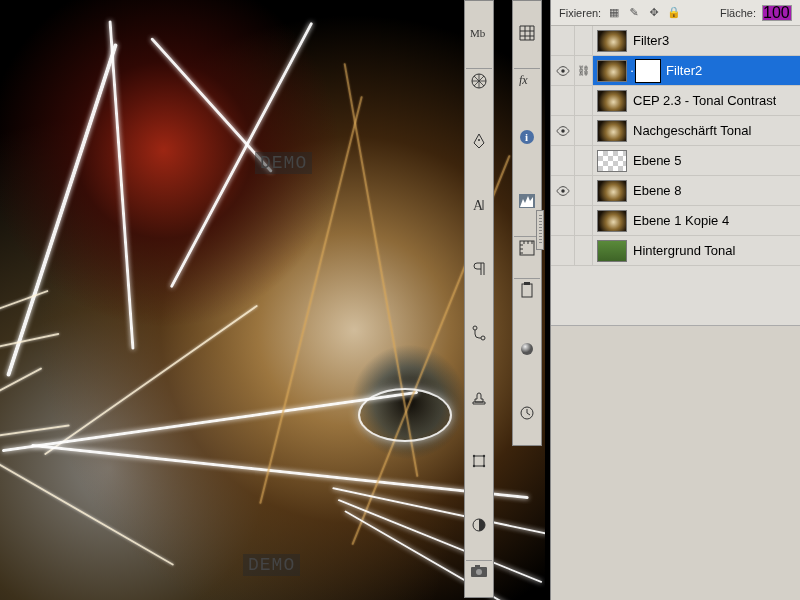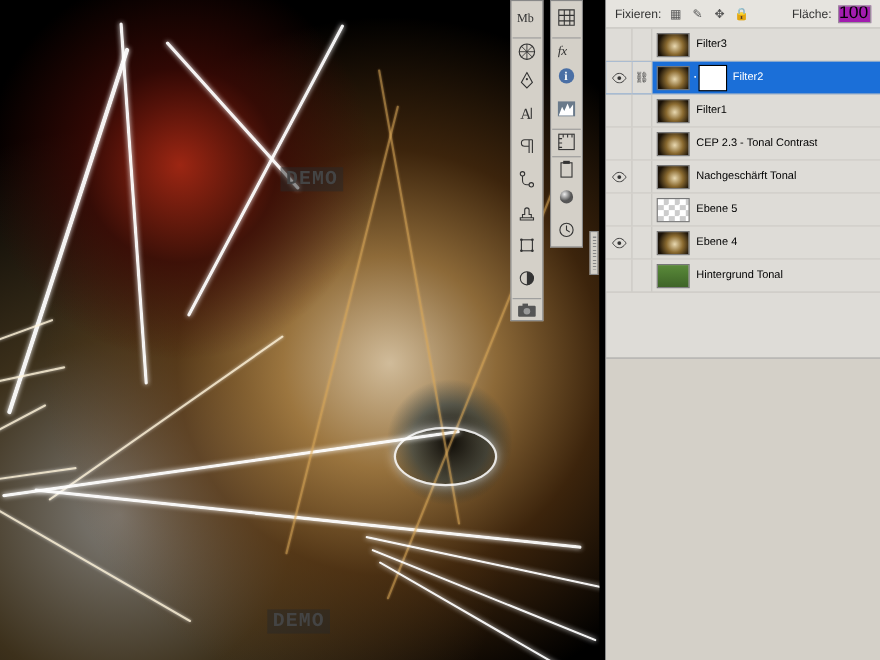--- a/index.html
+++ b/index.html
@@ -1,44 +1,44 @@
 <!DOCTYPE html>
 <html><head>
 <meta charset="utf-8">
 <style>
   * { box-sizing: border-box; margin: 0; padding: 0; }
   body { font-family: Tahoma, Arial, sans-serif; font-size: 11px; background: #000; width: 800px; height: 600px; overflow: hidden; position: relative; }
 
   .canvas-area { position: absolute; left: 0; top: 0; width: 545px; height: 600px; background: #000; overflow: hidden; }
   .canvas-art { position: absolute; inset: 0; }
-  .watermark { position: absolute; color: #444; font-family: "Courier New", monospace; font-size: 18px; letter-spacing: 1px; background: rgba(40,40,40,0.5); padding: 1px 5px; font-weight: bold; }
+  .watermark { position: absolute; color: #444; font-family: "Courier New", monospace; font-size: 18px; letter-spacing: 1px; background: rgba(40,40,40,0.5); padding: 1px 5px; }
 
   
   .art-bg {
     position: absolute; inset: 0;
     background:
       radial-gradient(circle at 30% 25%, rgba(170,40,20,0.9) 0%, rgba(60,10,5,0.8) 15%, rgba(0,0,0,0) 30%),
       radial-gradient(circle at 75% 67%, rgba(0,0,0,0.9) 0%, rgba(10,40,60,0.5) 6%, rgba(0,0,0,0) 10%),
       radial-gradient(circle at 65% 55%, rgba(255,230,190,0.8) 0%, rgba(200,150,80,0.7) 20%, rgba(100,60,20,0.6) 40%, rgba(0,0,0,0) 65%),
       radial-gradient(circle at 20% 78%, rgba(255,250,240,0.5) 0%, rgba(200,160,90,0.3) 25%, rgba(0,0,0,0) 55%),
       #000;
   }
   .fiber {
     position: absolute; background: rgba(255,245,220,0.85); border-radius: 2px;
     box-shadow: 0 0 3px rgba(255,255,255,0.6);
   }
   .fiber.dim { background: rgba(220,170,90,0.6); box-shadow: 0 0 2px rgba(255,200,120,0.4); }
   .fiber.bright { background: rgba(255,255,255,0.95); box-shadow: 0 0 5px rgba(255,255,255,0.9); }
 
   
   .vtoolbar { position: absolute; width: 30px; background: #d4d0c8; border: 1px solid #888; display: flex; flex-direction: column; align-items: center; }
-  .vtoolbar .tool-btn { width: 26px; height: 26px; margin: 2px 0; display: flex; align-items: center; justify-content: center; color: #333; }
+  .vtoolbar .tool-btn { width: 26px; height: 26px; margin: 19px 0; display: flex; align-items: center; justify-content: center; color: #333; }
   .vtoolbar .tool-btn.divider { border-top: 1px solid #999; margin-top: 3px; padding-top: 3px; height: auto; }
   #strip1 { left: 464px; top: 0; }
-  #strip2 { left: 500px; top: 0; text-align: center; }
+  #strip2 { left: 512px; top: 0; text-align: center; }
   .grip { position: absolute; left: 536px; top: 210px; width: 8px; height: 40px; background: #d4d0c8; border: 1px solid #888; }
   .grip:before { content:""; position:absolute; left:2px; top:4px; width:3px; height:30px; background: repeating-linear-gradient(#888 0 1px, transparent 1px 3px); }
 
   
   .layers-panel { position: absolute; left: 550px; top: 0; right: 0; height: 600px; background: #dedcd7; border-left: 1px solid #888; }
   .layers-header {
     height: 26px; background: #e6e4df; border-bottom: 1px solid #b8b6b1;
     display: flex; align-items: center; padding: 0 8px; gap: 6px; font-size: 11px; color: #333;
   }
   .layers-header .spacer { flex: 1; }
@@ -56,21 +56,21 @@
   .layer-row.selected .link-cell { background: #dedcd7; color: #333; }
   .link-cell { width: 18px; height: 100%; border-right: 1px solid #c8c6c1; display:flex; align-items:center; justify-content:center; font-size: 10px; color:#555; }
   .thumb { width: 30px; height: 22px; margin: 0 4px 0 4px; border: 1px solid #777; background: #223; flex-shrink: 0; }
   .thumb.checker { background:
       conic-gradient(#ccc 25%, #fff 0 50%, #ccc 0 75%, #fff 0) 0 0/10px 10px; }
   .thumb.solid-black { background: #000; }
   .thumb.green { background: linear-gradient(#5a8a3a,#3e6427); }
   .thumb.cat { background: radial-gradient(circle at 55% 55%, #e8d8b0 0%, #8a6a30 40%, #1a1208 80%); }
   .mask-thumb { width: 24px; height: 22px; border: 1px solid #777; background: #fff; margin-left: 0; margin-right: 4px; }
   .layer-row.selected .mask-thumb { border: 2px solid #fff; outline: 1px solid #000; }
-  .layer-name { font-size: 10px; padding-left: 2px; white-space: nowrap; overflow: hidden; text-overflow: ellipsis; }
+  .layer-name { font-size: 13px; padding-left: 2px; white-space: nowrap; overflow: hidden; text-overflow: ellipsis; }
   .eye svg { width: 14px; height: 10px; }
   .panel-rest { position:absolute; left:0; right:0; top: 325px; bottom:0; background:#d4d0c8; border-top:1px solid #aaa;}
 </style>
 </head>
 <body>
 
 <div class="canvas-area">
   <div class="canvas-art">
     <div class="art-bg"></div>
 
@@ -249,26 +249,20 @@
         <div class="link-cell">⛓</div>
         <div class="thumb cat"></div>
         <span style="font-size: 6px; color: rgb(255, 255, 255); margin-right: 3px;">•</span>
         <div class="mask-thumb"></div>
         <div class="layer-name">Filter2</div>
       </div>
       <div class="layer-row">
         <div class="vis-cell eye"></div>
         <div class="link-cell"></div>
         <div class="thumb cat"></div>
-        <div class="layer-name">Filter1</div>
-      </div>
-      <div class="layer-row">
-        <div class="vis-cell eye"></div>
-        <div class="link-cell"></div>
-        <div class="thumb cat"></div>
         <div class="layer-name">CEP 2.3 - Tonal Contrast</div>
       </div>
       <div class="layer-row">
         <div class="vis-cell eye">
           <svg viewBox="0 0 16 10">
             <path d="M8 0C4 0 1 5 1 5s3 5 7 5 7-5 7-5-3-5-7-5z" fill="none" stroke="#333"></path>
             <circle cx="8" cy="5" r="2" fill="#333"></circle>
           </svg>
         </div>
         <div class="link-cell"></div>
@@ -283,21 +277,27 @@
       </div>
       <div class="layer-row">
         <div class="vis-cell eye">
           <svg viewBox="0 0 16 10">
             <path d="M8 0C4 0 1 5 1 5s3 5 7 5 7-5 7-5-3-5-7-5z" fill="none" stroke="#333"></path>
             <circle cx="8" cy="5" r="2" fill="#333"></circle>
           </svg>
         </div>
         <div class="link-cell"></div>
         <div class="thumb cat"></div>
-        <div class="layer-name">Ebene 4</div>
+        <div class="layer-name">Ebene 8</div>
+      </div>
+      <div class="layer-row">
+        <div class="vis-cell eye"></div>
+        <div class="link-cell"></div>
+        <div class="thumb cat"></div>
+        <div class="layer-name">Ebene 1 Kopie 4</div>
       </div>
       <div class="layer-row">
         <div class="vis-cell eye"></div>
         <div class="link-cell"></div>
         <div class="thumb green"></div>
         <div class="layer-name">Hintergrund Tonal</div>
       </div>
     </div>
   <div class="panel-rest"></div>
 </div>

